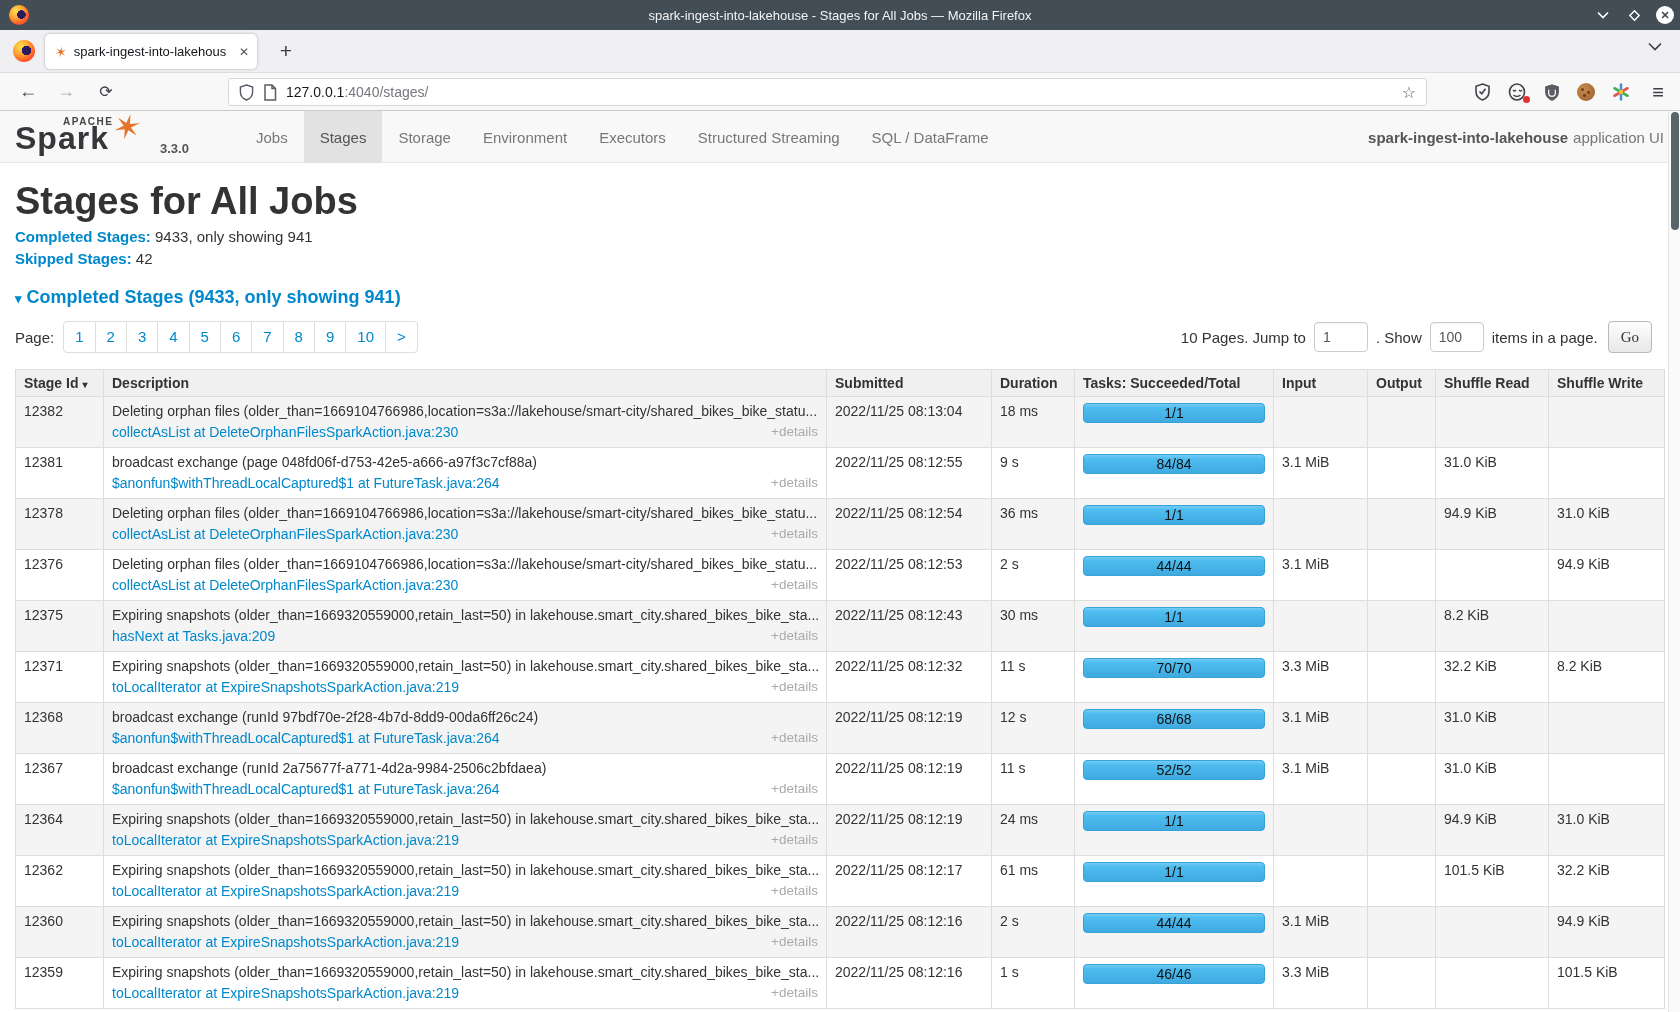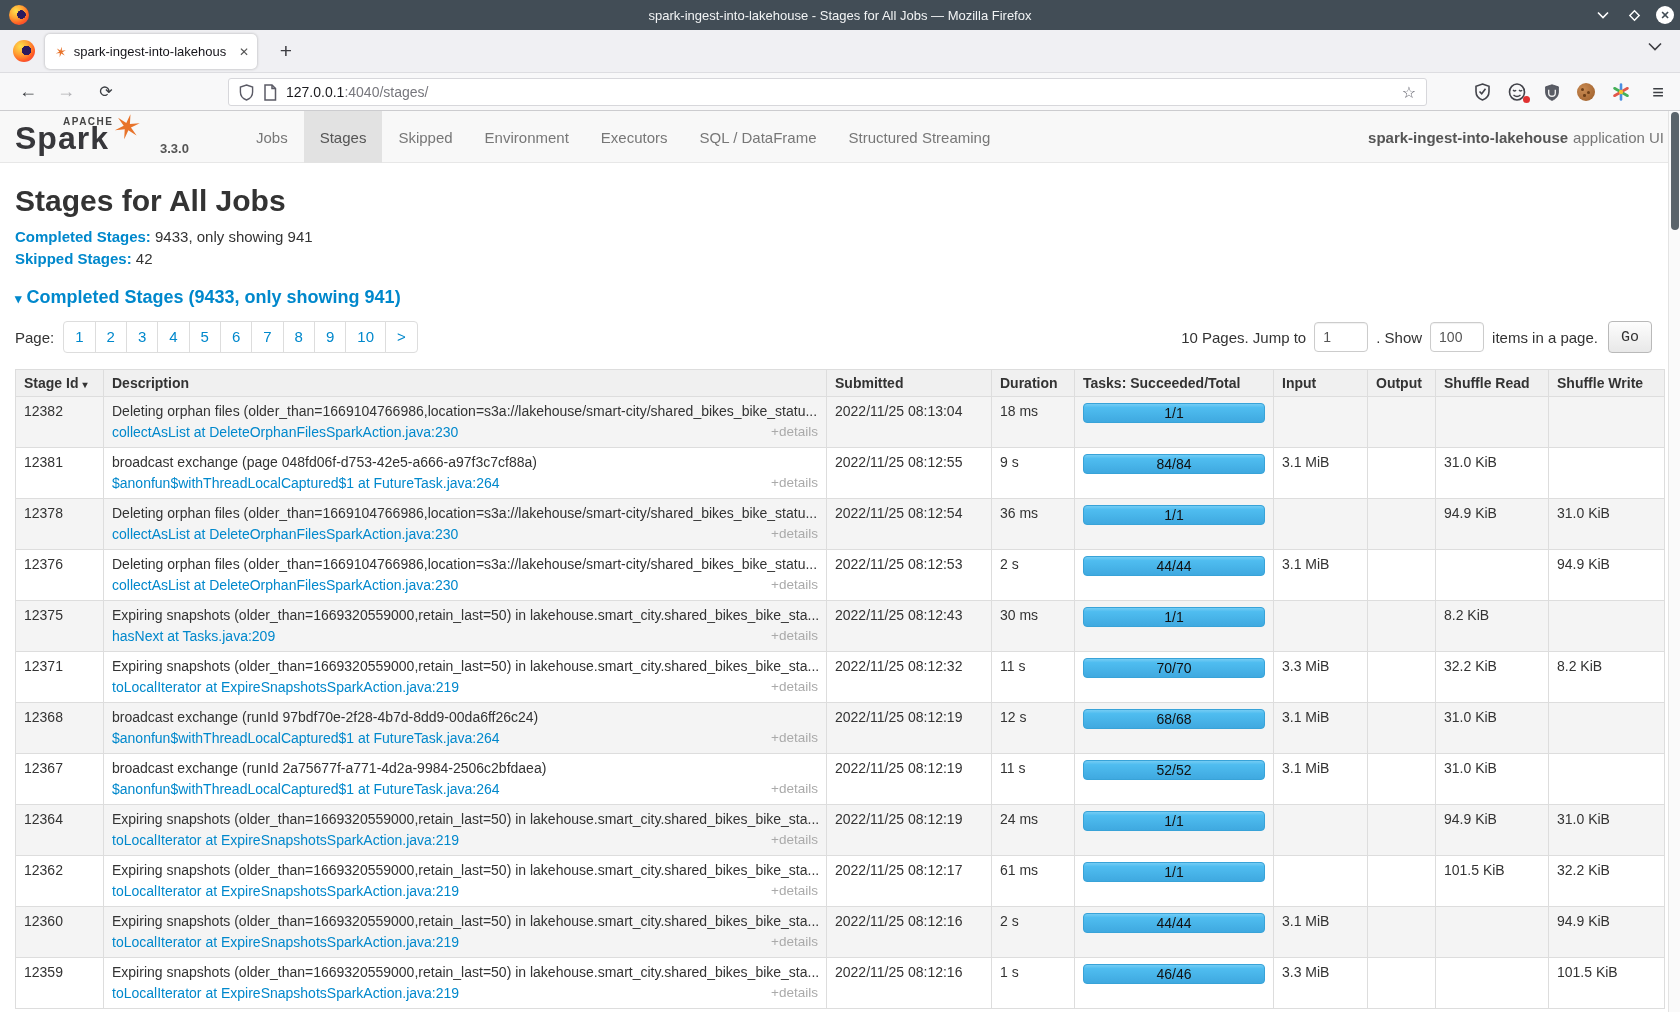--- a/index.html
+++ b/index.html
@@ -52,39 +52,39 @@
   .spark-star { position:absolute; left:98px; top:-4px; font-size:34px; color:#e8732a; transform:rotate(14deg); }
   .spark-version { position:absolute; left:145px; bottom:7px; font-size:13px; font-weight:bold; color:#555; }
   .nav-items { display:flex; height:52px; }
   .nav-item { display:flex; align-items:center; padding:0 16px; font-size:15px; color:#777; cursor:pointer; }
   .nav-item.active { background:#e2e2e2; color:#555; }
   .app-title { position:absolute; right:16px; top:0; height:52px; display:flex; align-items:center; font-size:15px; color:#777; }
   .app-title b { color:#555; margin-right:5px; }
 
   
   .content { position:absolute; top:163px; left:0; width:1668px; background:#fff; padding:0 16px 0 15px; }
-  h1.page-title { margin-top:20px; font-size:30px; font-weight:bold; color:#333; line-height:36px; }
+  h1.page-title { margin-top:20px; font-size:38px; font-weight:bold; color:#333; line-height:36px; }
   .summary { margin-top:7px; }
   .summary-line { font-size:15px; color:#333; line-height:22px; }
   .summary-line a { color:#0088cc; font-weight:bold; text-decoration:none; }
   .section-header { margin-top:17px; font-size:18px; font-weight:bold; color:#0088cc; cursor:pointer; }
   .section-header .arrow { font-size:13px; margin-right:5px; }
 
   .pager-row { margin-top:13px; height:32px; position:relative; display:flex; align-items:center; }
   .pager-label { font-size:15px; color:#333; margin-right:9px; }
   .page-btns { display:flex; }
   .page-btn { min-width:30px; padding:0 11px; height:32px; line-height:30px; text-align:center; font-size:15px; color:#0088cc;
     background:#fff; border:1px solid #ddd; margin-left:-1px; cursor:pointer; }
   .page-btn:first-child { border-radius:4px 0 0 4px; margin-left:0; }
   .page-btn:last-child { border-radius:0 4px 4px 0; }
   .pager-right { position:absolute; right:0; display:flex; align-items:center; font-size:15px; color:#333; }
   .pager-input { width:54px; height:30px; border:1px solid #ccc; border-radius:4px; padding:0 8px; font-size:14px; color:#555; margin:0 8px;
     font-family:"Liberation Sans", sans-serif; box-shadow:inset 0 1px 1px rgba(0,0,0,.06); }
   .go-btn { margin-left:10px; height:32px; padding:0 12px; font-size:15px; color:#333; background:linear-gradient(#fdfdfd,#e8e8e8);
-    border:1px solid #b9b9b9; border-radius:4px; cursor:pointer; font-family:Liberation Mono, monospace; }
+    border:1px solid #b9b9b9; border-radius:4px; cursor:pointer; font-family:Liberation Serif, serif; }
 
   
   table.stages { margin-top:16px; border-collapse:collapse; table-layout:fixed; width:1649px; }
   table.stages th, table.stages td { border:1px solid #ddd; font-size:14px; color:#333; vertical-align:top; overflow:hidden; }
   table.stages th { background:#f0f0f0; font-weight:bold; text-align:left; padding:5px 8px; height:27px; white-space:nowrap; cursor:pointer; }
   table.stages td { padding:6px 8px; height:51px; }
   table.stages tbody tr:nth-child(odd) { background:#f4f4f4; }
   .sort-arrow { font-size:10px; margin-left:4px; color:#333; }
   .desc-line { white-space:nowrap; overflow:hidden; }
   .desc-sub { display:flex; justify-content:space-between; margin-top:5px; }
@@ -188,25 +188,25 @@
 <div class="spark-nav">
   <div class="spark-logo">
     <span class="spark-apache">APACHE</span>
     <span class="spark-word">Spark</span>
     <span class="spark-star">✶</span>
     <span class="spark-version">3.3.0</span>
   </div>
   <div class="nav-items">
       <div class="nav-item">Jobs</div>
       <div class="nav-item active">Stages</div>
-      <div class="nav-item">Skipped</div>
+      <div class="nav-item">Storage</div>
       <div class="nav-item">Environment</div>
       <div class="nav-item">Executors</div>
+      <div class="nav-item">Structured Streaming</div>
       <div class="nav-item">SQL / DataFrame</div>
-      <div class="nav-item">Structured Streaming</div>
     </div>
   <div class="app-title">
     <b>spark-ingest-into-lakehouse</b>
     <span>application UI</span>
   </div>
 </div>
 
 <div class="content">
   <h1 class="page-title">Stages for All Jobs</h1>
 

